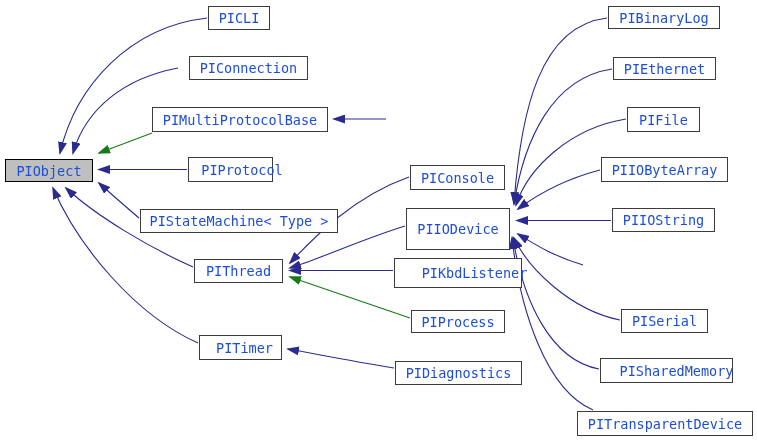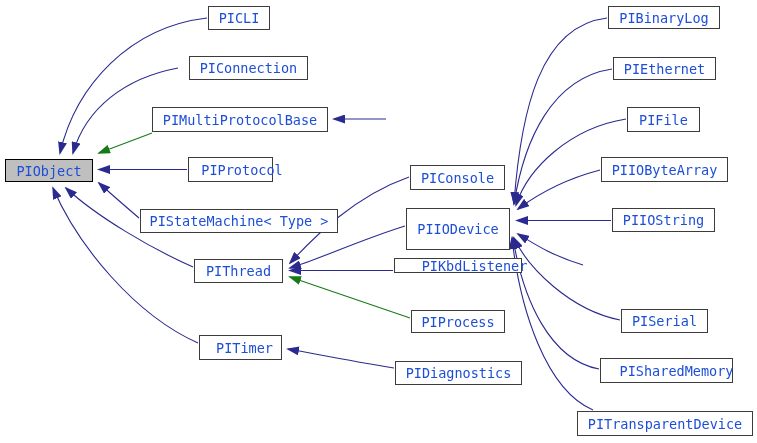--- a/index.html
+++ b/index.html
@@ -96,21 +96,21 @@
 
   <div class="node" style="left:194px; top:259px; width:89px; height:24px;">PIThread</div>
 
   <div class="node" style="left:199px; top:335px; width:83px; height:25px;padding-left:8px;">PITimer</div>
 
 
   <div class="node" style="left:410px; top:157px; width:95px; height:25px;margin-top:8px;">PIConsole</div>
 
   <div class="node" style="left:406px; top:208px; width:104px; height:42px;">PIIODevice</div>
 
-  <div class="node" style="left:394px; top:258px; width:128px; height:15px;padding-left:33px;">PIKbdListener</div>
+  <div class="node" style="left:394px; top:258px; width:128px; height:30px;padding-left:33px;">PIKbdListener</div>
 
   <div class="node" style="left:411px; top:310px; width:94px; height:23px;">PIProcess</div>
 
   <div class="node" style="left:395px; top:361px; width:127px; height:24px;">PIDiagnostics</div>
 
   <div class="node" style="left:608px; top:6px; width:112px; height:23px;">PIBinaryLog</div>
 
   <div class="node" style="left:613px; top:57px; width:103px; height:23px;">PIEthernet</div>
 
   <div class="node" style="left:627px; top:107px; width:73px; height:25px;">PIFile</div>

